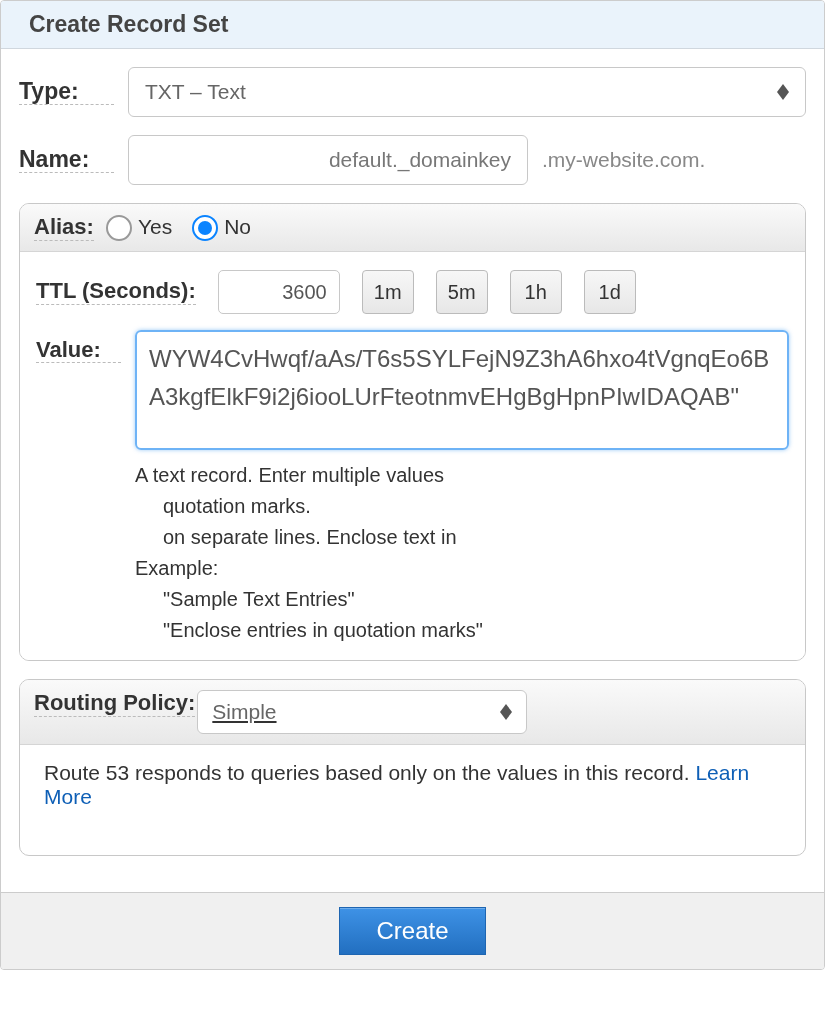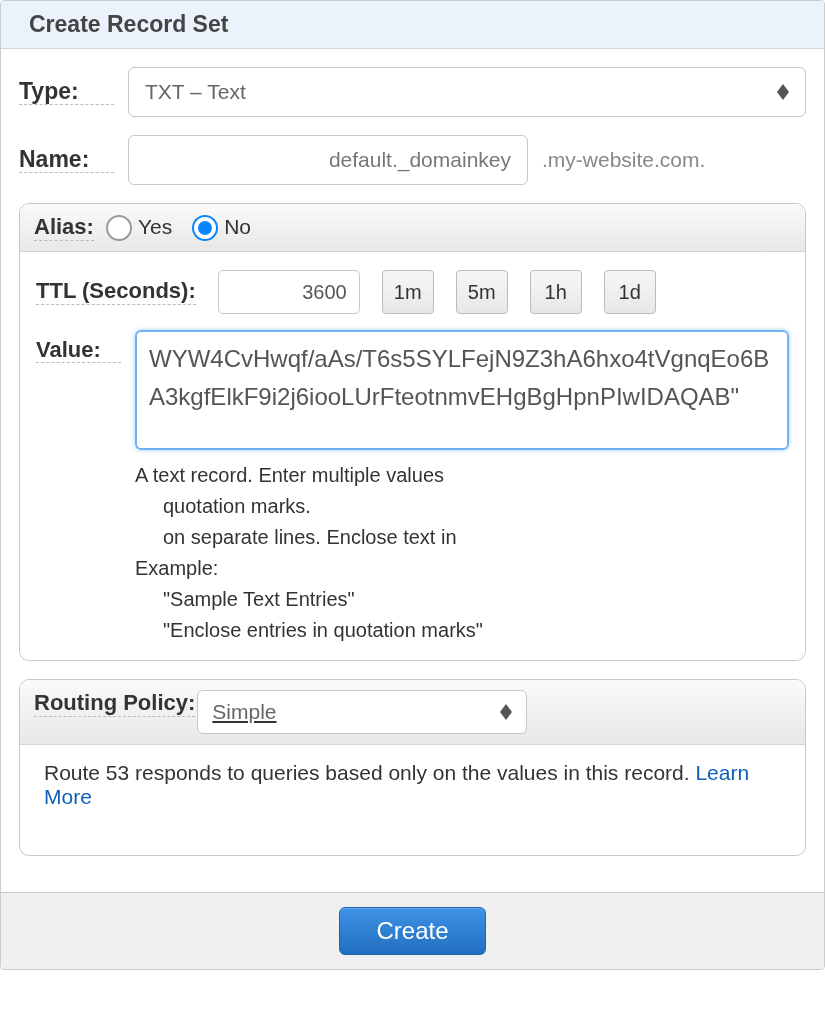--- a/index.html
+++ b/index.html
@@ -149,21 +149,21 @@
       display: flex;
       align-items: center;
       gap: 22px;
       margin-bottom: 16px;
     }
     .ttl-row .label {
       font-size: 22px;
     }
     .ttl-input {
       height: 44px;
-      width: 142px;
+      width: 122px;
       border: 1px solid #c8c8c8;
       border-radius: 5px;
       padding: 0 12px;
       font-size: 20px;
       text-align: right;
       color: #555;
     }
     .ttl-quick {
       height: 44px;
       min-width: 52px;
@@ -245,21 +245,21 @@
       padding: 14px;
       display: flex;
       justify-content: center;
     }
     .create-btn {
       background: linear-gradient(#3e92e6, #226fc0);
       border: 1px solid #1e65b1;
       color: #fff;
       font-size: 24px;
       padding: 9px 36px;
-      border-radius: 6px;
+      border-radius: 0;
       cursor: pointer;
       box-shadow: inset 0 1px 0 rgba(255,255,255,.25);
     }
   </style>
 </head>
 <body>
 
 <div class="panel">
   <div class="panel-header">Create Record Set</div>
 

